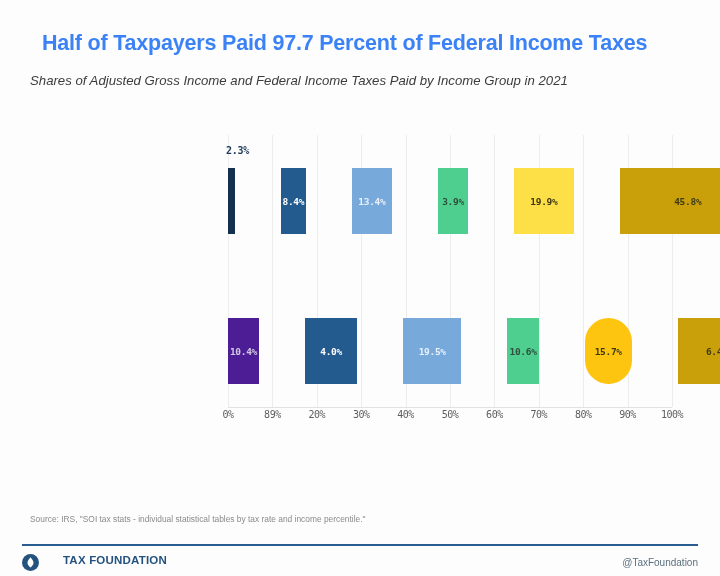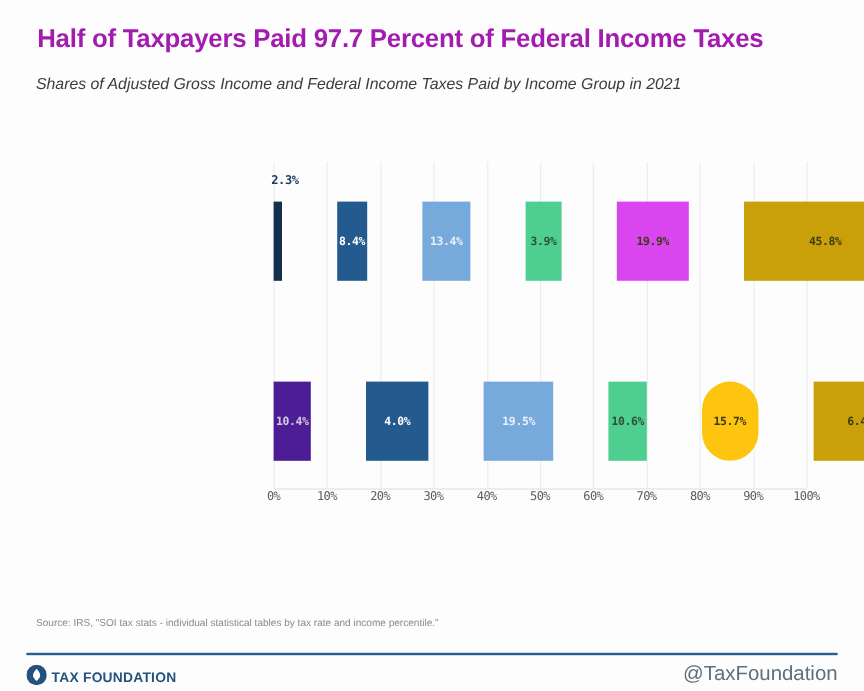--- a/index.html
+++ b/index.html
@@ -21,24 +21,24 @@
     box-sizing: border-box;
   }
 
   
   .header {
     padding: 18px 30px 0 30px;
   }
   .title {
     font-size: 21.5px;
     font-weight: bold;
-    color: #a21caf;
+    color: #3b82f6;
     line-height: 1.28;
     letter-spacing: -0.2px;
-    margin: 1px;
+    margin: 12px;
   }
   .subtitle {
     margin-top: 13px;
     font-size: 13.2px;
     font-style: italic;
     color: #3c3c3c;
     line-height: 1.45;
     max-width: 640px;
   }
 
@@ -171,31 +171,31 @@
     left: 22px;
     top: 551px;
     width: 676px;
     height: 22px;
     display: flex;
     align-items: center;
     justify-content: space-between;
   }
   .brand {
     display: flex;
-    align-items: flex-end;
-    gap: 4px;
+    align-items: flex-start;
+    gap: 24px;
   }
   .brand-name {
     font-size: 11.5px;
     font-weight: bold;
     color: #23527f;
     letter-spacing: 0.2px;
   }
   .handle {
-    font-size: 17px;
+    font-size: 10px;
     color: #5c707f;
   }
 </style>
 </head>
 <body>
 
 <div class="card">
 
   <div class="header">
     <h1 class="title">Half of Taxpayers Paid 97.7 Percent of Federal Income Taxes</h1>
@@ -224,37 +224,37 @@
           <div class="gridline" style="left: 355.2px;"></div>
           <div class="gridline" style="left: 399.6px;"></div>
           <div class="gridline" style="left: 444px;"></div>
         </div>
       <div class="axis-line"></div>
       <div class="bar-row row0" id="bar-row-0">
           <div class="seg" style="width: 2.3%; background: rgb(19, 48, 78);"></div>
           <div class="seg" style="width: 8.4%; background: rgb(36, 91, 143); color: rgb(255, 255, 255);">8.4%</div>
           <div class="seg" style="width: 13.4%; background: rgb(120, 169, 219); color: rgb(232, 241, 251);">13.4%</div>
           <div class="seg" style="width: 10.2%; background: rgb(78, 207, 143); color: rgb(47, 79, 61);">3.9%</div>
-          <div class="seg" style="width: 19.9%; background: #d946ef; color: rgb(63, 58, 18);">19.9%</div>
+          <div class="seg" style="width: 19.9%; background: #fde047; color: rgb(63, 58, 18);">19.9%</div>
           <div class="seg" style="width: 45.8%; background: rgb(201, 160, 10); color: rgb(63, 58, 18);">45.8%</div>
         </div>
       <div class="bar-row row1" id="bar-row-1">
           <div class="seg" style="width: 10.4%; background: #4c1d95; color: rgba(255, 255, 255, 0.75);">10.4%</div>
           <div class="seg" style="width: 17.5%; background: rgb(36, 91, 143); color: rgb(255, 255, 255);">4.0%</div>
           <div class="seg" style="width: 19.5%; background: rgb(120, 169, 219); color: rgb(232, 241, 251);">19.5%</div>
           <div class="seg" style="width: 10.6%; background: rgb(78, 207, 143); color: rgb(47, 79, 61);">10.6%</div>
           <div class="seg" style="width: 15.7%; background: rgb(253, 197, 15); color: rgb(63, 58, 18); border-radius: 30px;">15.7%</div>
           <div class="seg" style="width: 26.3%; background: rgb(201, 160, 10); color: rgb(63, 58, 18);">6.4%</div>
         </div>
       <div class="callout" id="callout-0" style="left: -2px; top: 10px;">2.3%</div>
     </div>
 
     <div class="ticks" id="xticks">
         <div class="tick" style="left: 0px;">0%</div>
-        <div class="tick" style="left: 44.4px;">10%</div>
+        <div class="tick" style="left: 44.4px;">89%</div>
         <div class="tick" style="left: 88.8px;">20%</div>
         <div class="tick" style="left: 133.2px;">30%</div>
         <div class="tick" style="left: 177.6px;">40%</div>
         <div class="tick" style="left: 222px;">50%</div>
         <div class="tick" style="left: 266.4px;">60%</div>
         <div class="tick" style="left: 310.8px;">70%</div>
         <div class="tick" style="left: 355.2px;">80%</div>
         <div class="tick" style="left: 399.6px;">90%</div>
         <div class="tick" style="left: 444px;">100%</div>
       </div>

